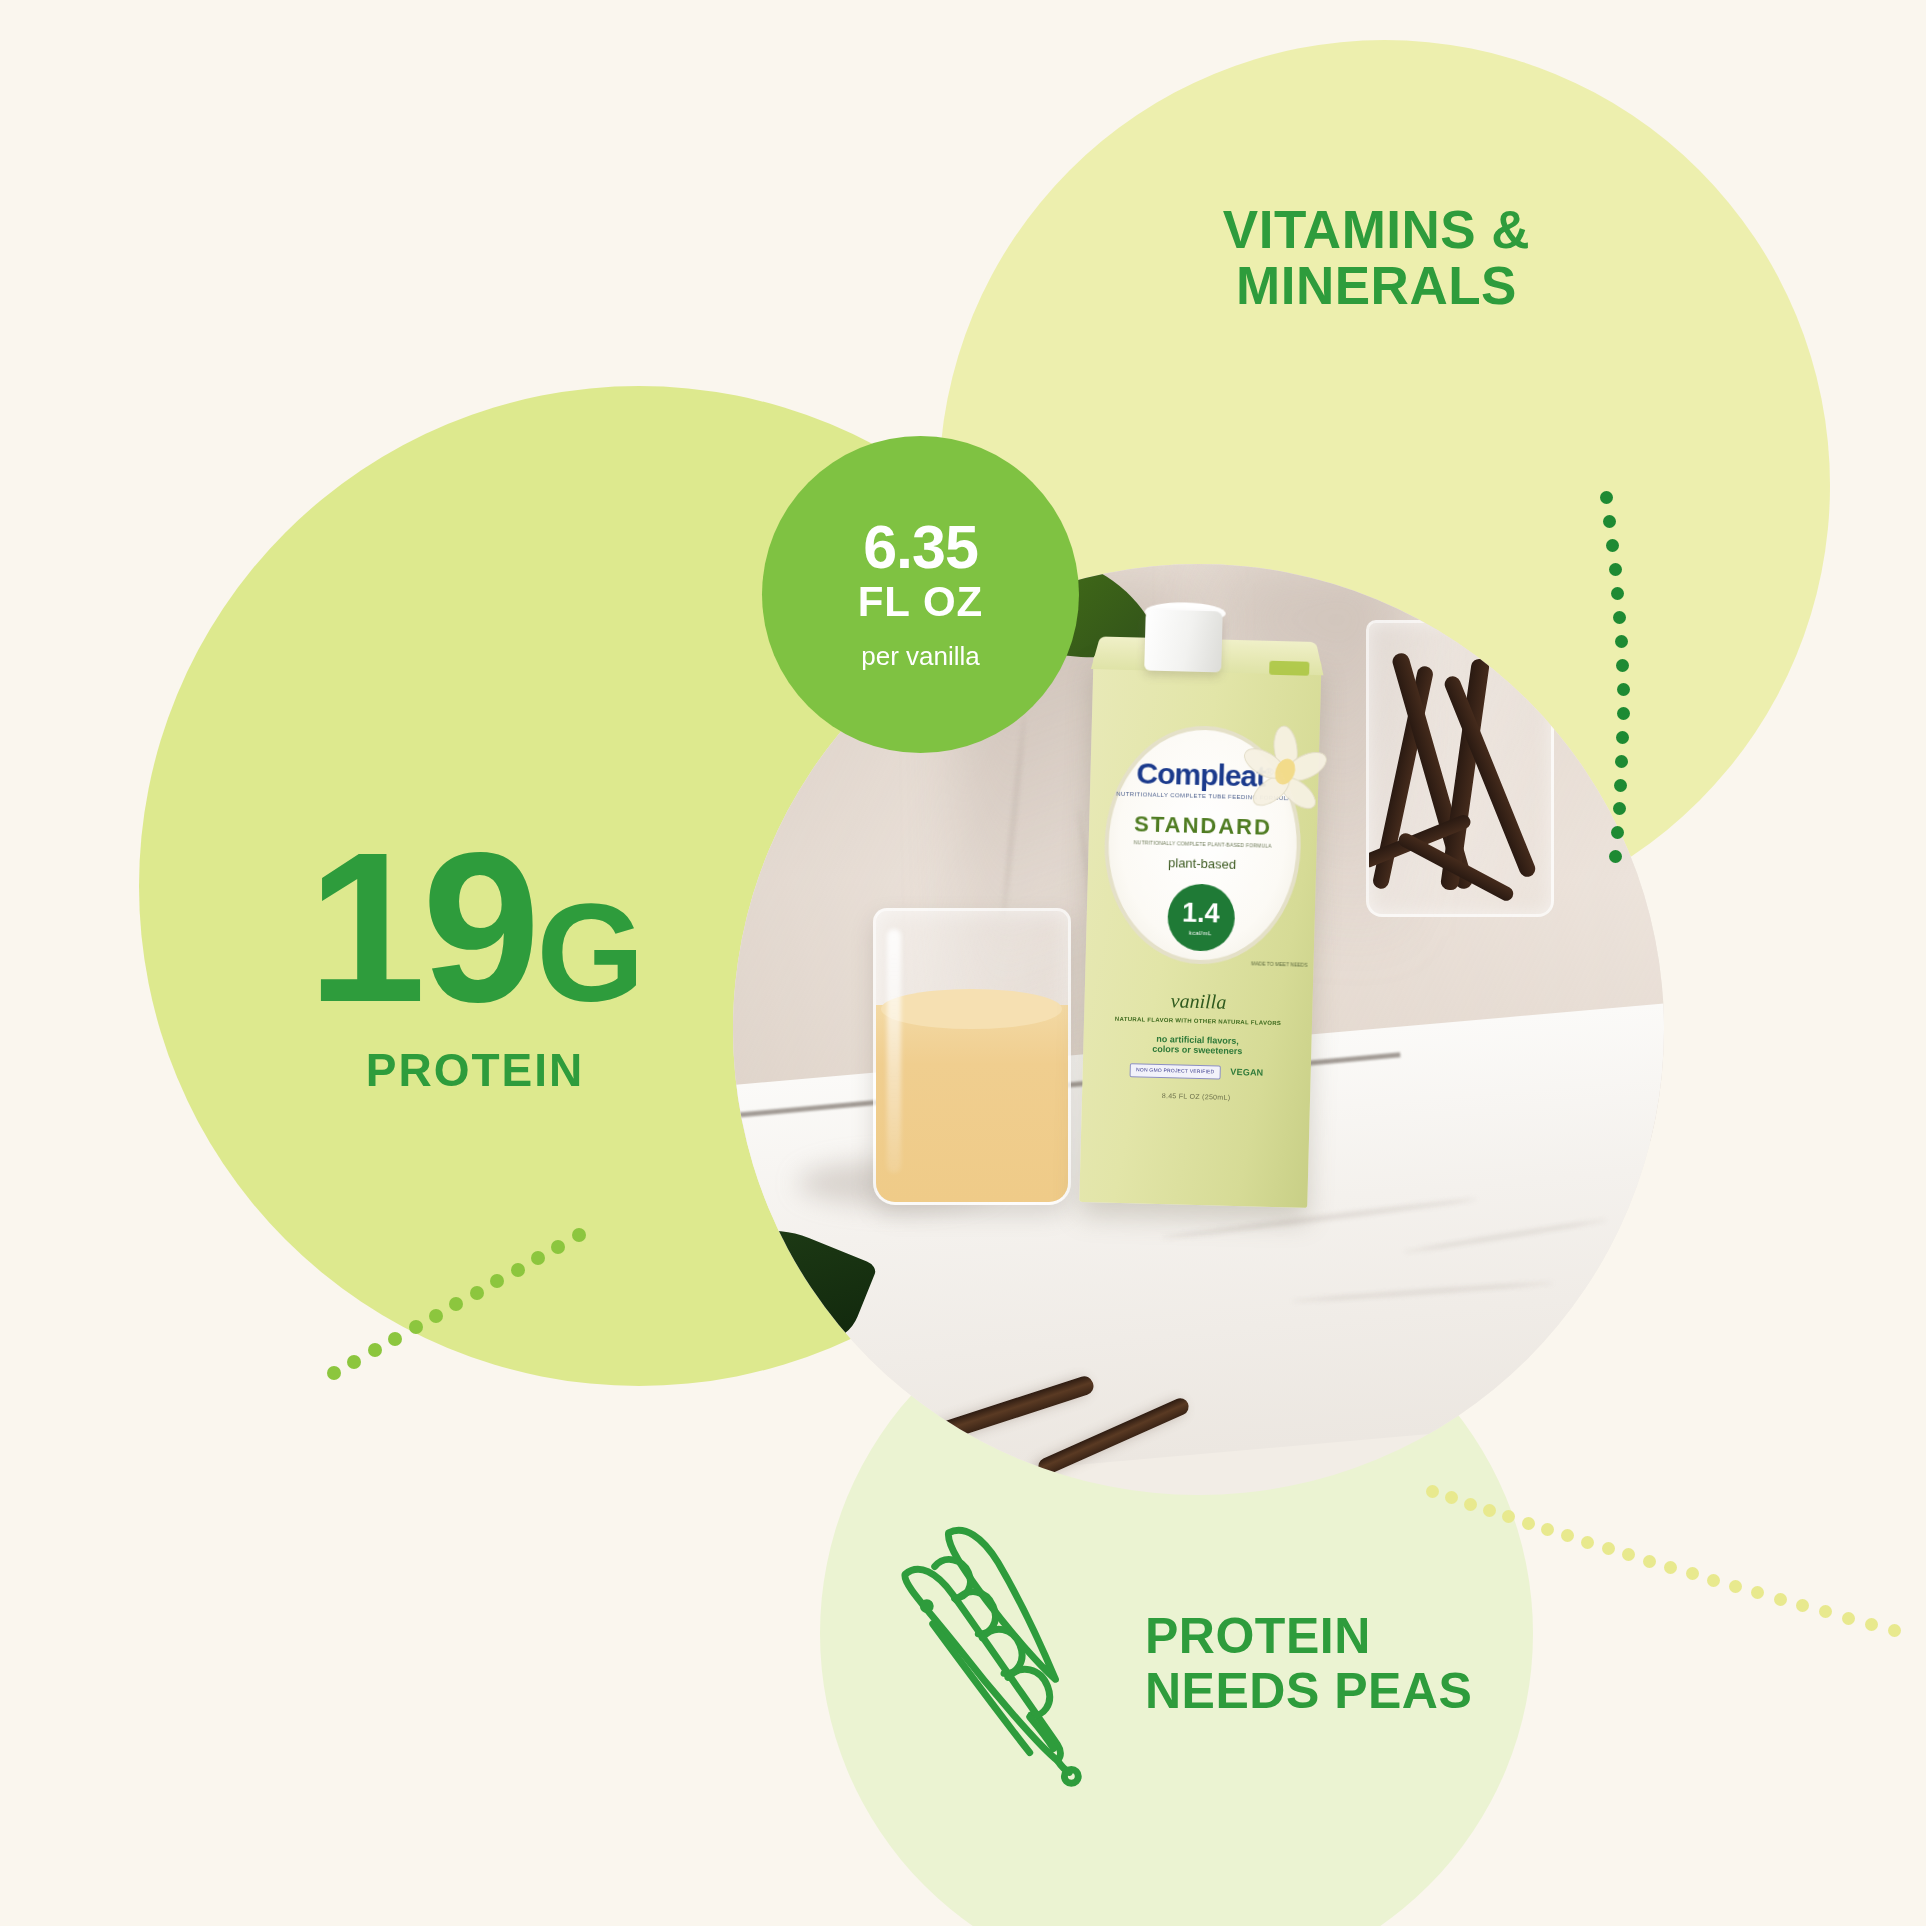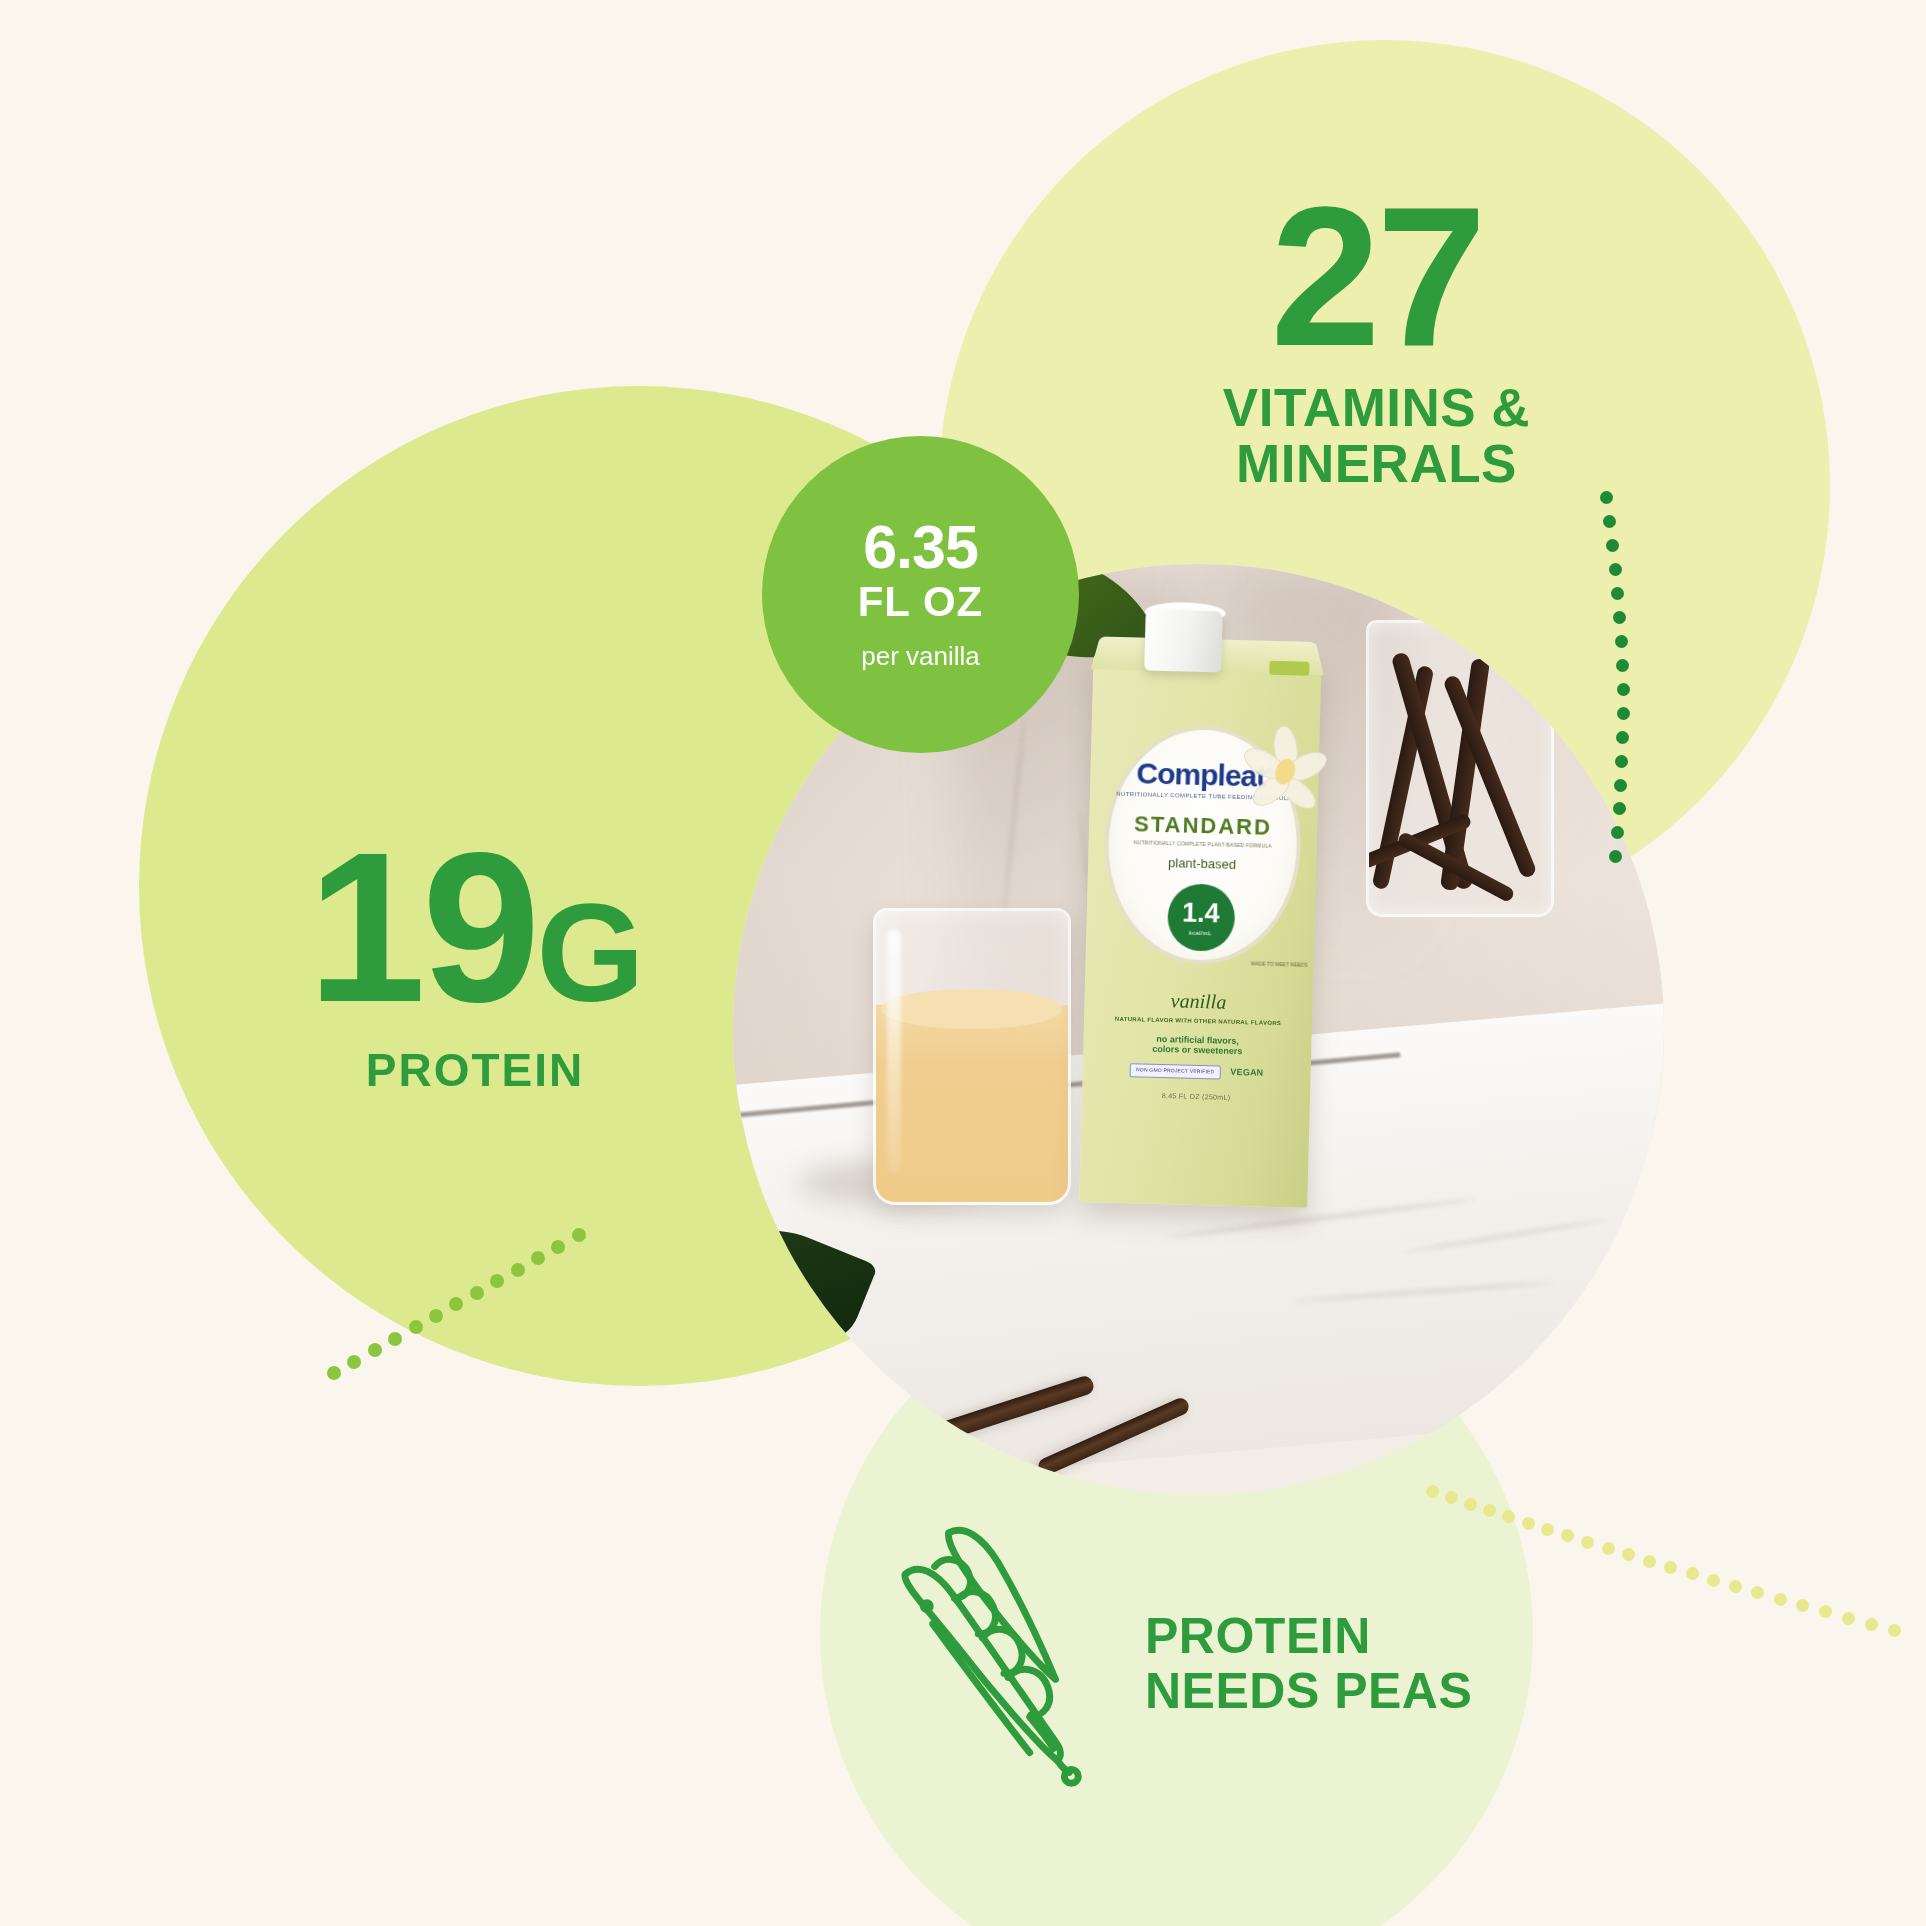--- a/index.html
+++ b/index.html
@@ -436,21 +436,20 @@
     </div>
   </div>
 
   <div class="blob" id="blob-floz">
     <div class="floz-num">6.35</div>
     <div class="floz-unit">FL OZ</div>
     <div class="floz-per">per vanilla</div>
   </div>
 
   <div id="stat-27">
-    <div class="big-num">27</div>
     <div class="stat-label">
       <div>VITAMINS &amp;</div>
       <div>MINERALS</div>
     </div>
   </div>
 
   <div id="stat-18">
     <div>
       <span id="num-18">19</span><span id="num-18-g">G</span>
     </div>

